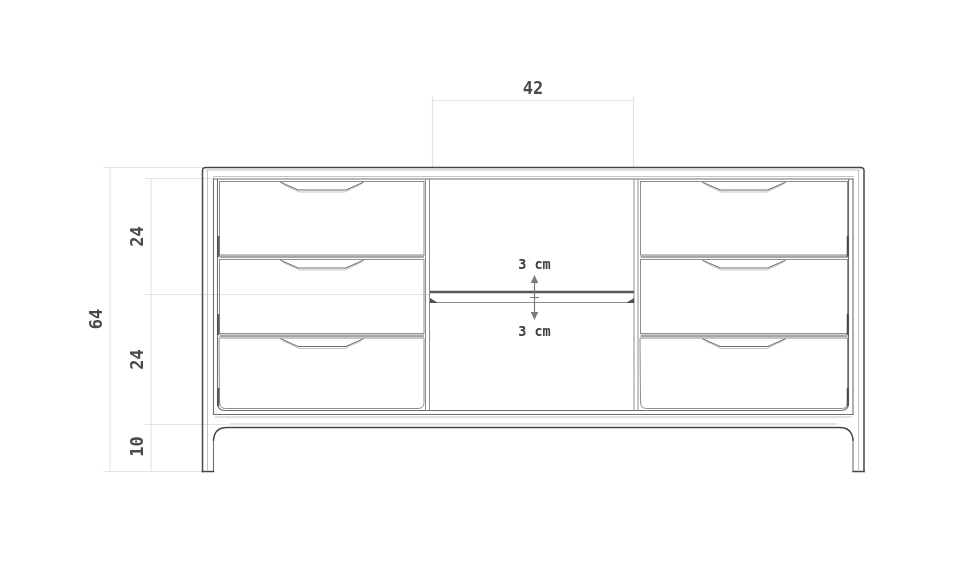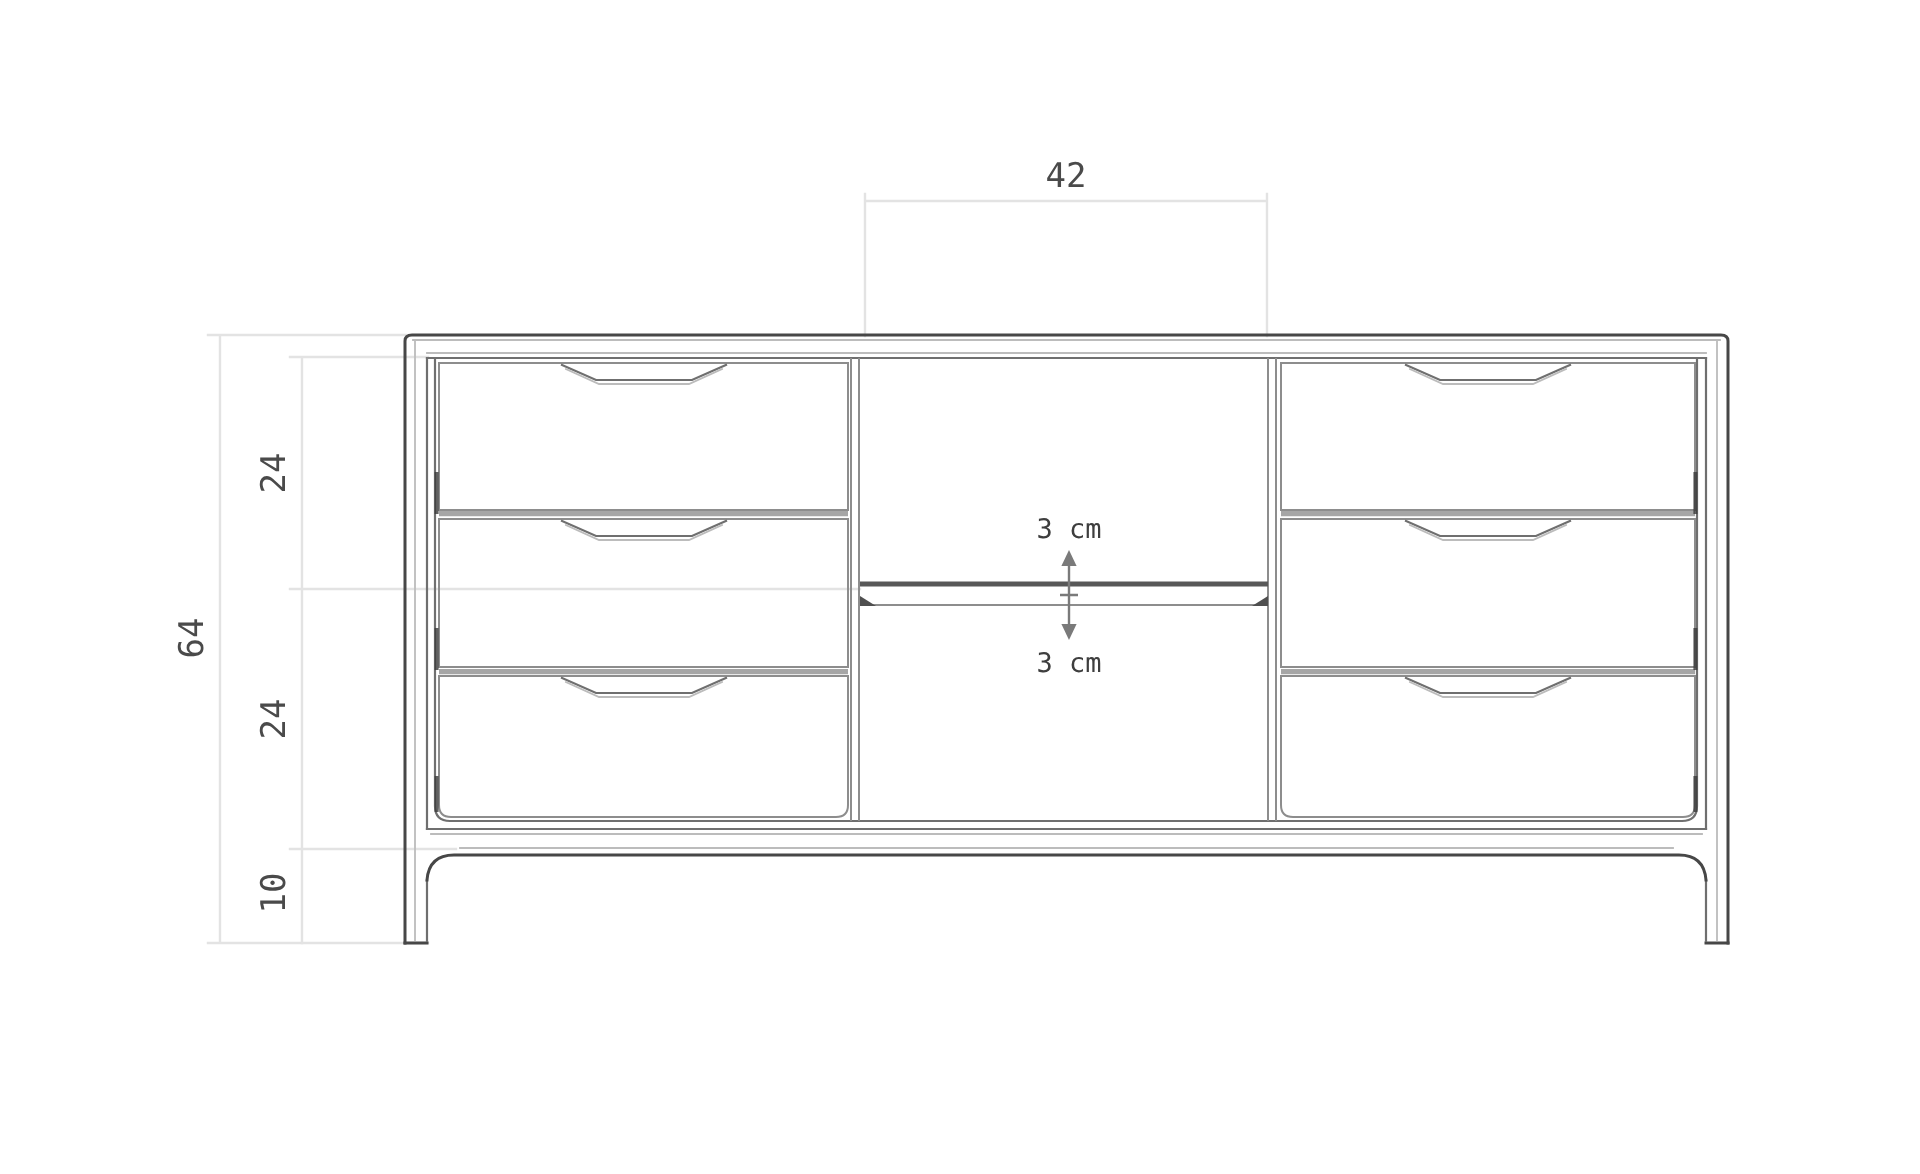--- a/index.html
+++ b/index.html
@@ -4,21 +4,21 @@
 <style>
   html, body {
     margin: 0;
     padding: 0;
     background: #ffffff;
     width: 960px;
     height: 587px;
     overflow: hidden;
     font-family: "DejaVu Sans Mono", monospace;
   }
-  .canvas-wrap { width: 832px; height: 587px; }
+  .canvas-wrap { width: 832px; height: 587px; font-weight: bold; }
 
   
   .l-dark  { stroke:#474747; stroke-width:1.5; fill:none; stroke-linecap:square; }
   .l-mid   { stroke:#6f6f6f; stroke-width:1.1; fill:none; stroke-linecap:square; }
   .l-soft  { stroke:#8d8d8d; stroke-width:1;   fill:none; stroke-linecap:square; }
   .l-faint { stroke:#bcbcbc; stroke-width:0.9; fill:none; stroke-linecap:square; }
   .l-gap   { stroke:#a6a6a6; stroke-width:2.6; fill:none; stroke-linecap:butt; }
   .l-shadow{ stroke:#3a3a3a; stroke-width:2;   fill:none; opacity:0.8; }
   .wedge   { fill:#4f4f4f; stroke:none; }
 

